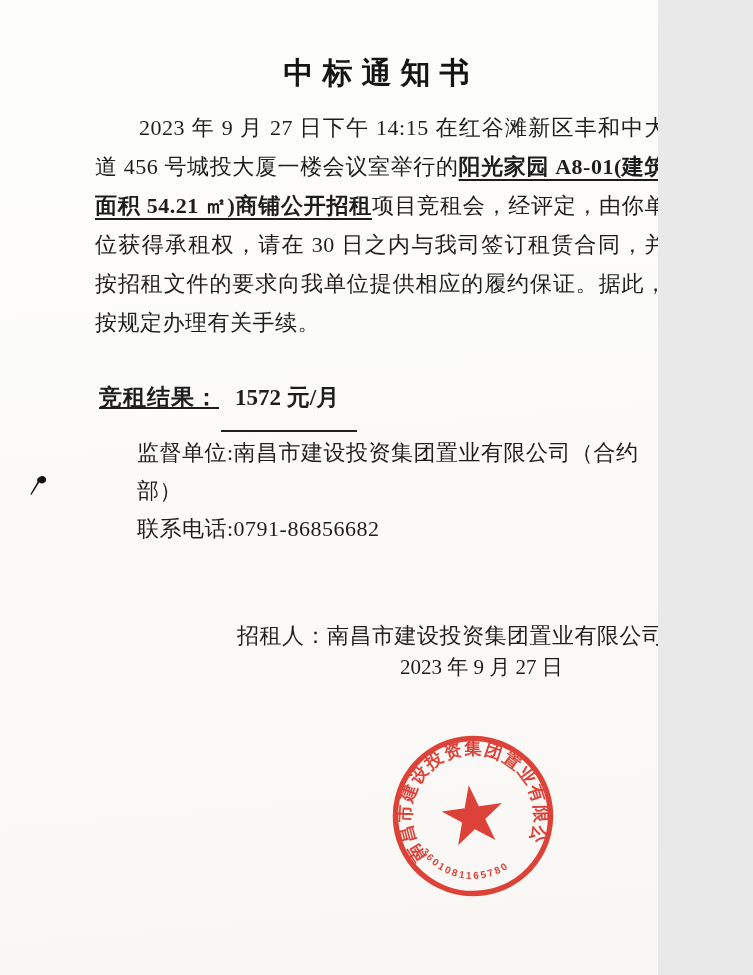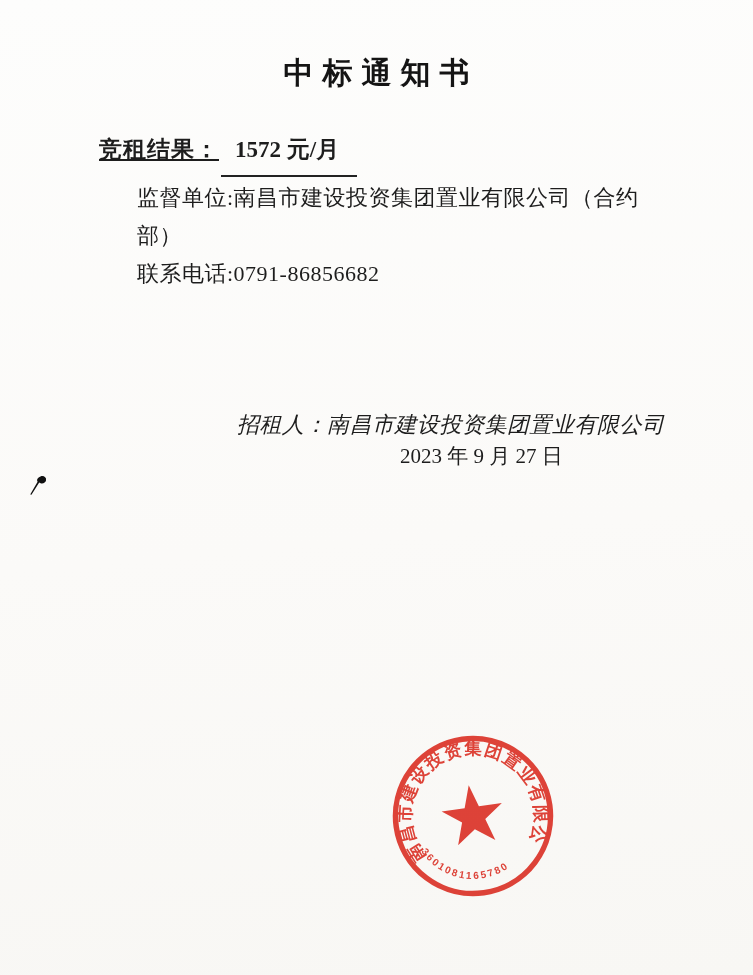--- a/index.html
+++ b/index.html
@@ -3,21 +3,21 @@
 <meta charset="utf-8">
 <style>
   html, body { margin: 0; padding: 0; }
   body {
     width: 753px; height: 975px;
     background: #e9e9e9;
     font-family: "Liberation Serif", "DejaVu Serif", serif;
   }
   .page {
     position: relative;
-    width: 753px; height: 975px;
+    width: 658px; height: 975px;
     background: linear-gradient(175deg, #fdfdfc 0%, #fbfaf8 55%, #f8f7f4 100%);
     overflow: hidden;
     color: #1d1d1d;
   }
   .content {
     position: absolute;
     left: 95px; top: 0;
     width: 572px;
   }
   .title {
@@ -55,40 +55,39 @@
     margin-top: 41px;
     padding-left: 4px;
     font-size: 23px;
     line-height: 30px;
   }
   .result-label { font-weight: bold; letter-spacing: 1px; text-decoration: underline; }
   .result-value {
     display: inline-block;
     font-weight: bold;
     border-bottom: 2px solid #222;
-    padding: 0 18px 10px 14px;
+    padding: 0 18px 17px 14px;
     margin-left: 2px;
     text-align: right;
   }
   .para2 { margin-top: 51px; line-height: 38px; text-indent: 2em; }
   .indent-line {
     font-size: 22px;
     line-height: 38px;
     margin-left: 42px;
     margin-top: 2px;
     letter-spacing: 0.5px;
   }
   .indent-line.phone { margin-top: 0; }
   .sig-line {
-    margin-top: 117px;
+    margin-top: 73px;
     margin-left: 142px;
     font-size: 22px;
     line-height: 30px;
     letter-spacing: 0.5px;
-    font-style: italic;
   }
   .sig-date {
     margin-top: 1px;
     margin-left: 305px;
     font-size: 21px;
     line-height: 30px;
   }
   .seal {
     position: absolute;
     left: 390px; top: 733px;
@@ -107,20 +106,21 @@
 </style>
 </head>
 <body>
 
 <div class="page">
   <div class="content">
 
     <h1 class="title">中标通知书</h1>
 
 
+    <p class="para para1"><span>2023 年 9 月 27 日下午 14:15 在红谷滩新区丰和中大道 456 号城投大厦一楼会议室举行的</span><span class="em-underline">阳光家园 A8-01(建筑面积 54.21 ㎡)商铺公开招租</span><span>项目竞租会，经评定，由你单位获得承租权，请在 30 日之内与我司签订租赁合同，并按招租文件的要求向我单位提供相应的履约保证。据此，按规定办理有关手续。</span></p>
 
     <div class="result">
       <span class="result-label">竞租结果：</span><span class="result-value">1572 元/月</span>
     </div>
 
 
     <div class="indent-line">监督单位:南昌市建设投资集团置业有限公司（合约部）</div>
     <div class="indent-line phone">联系电话:0791-86856682</div>
 
     <div class="sig-line"><span>招租人：</span><span>南昌市建设投资集团置业有限公司</span></div>

